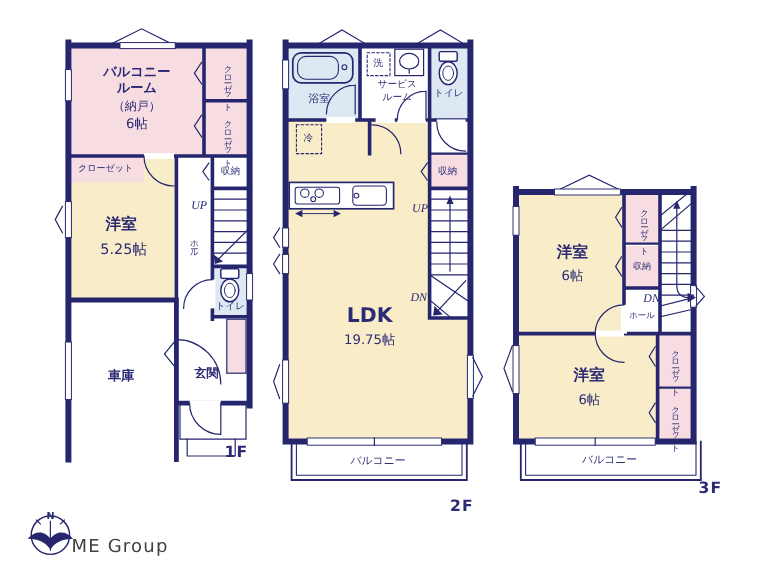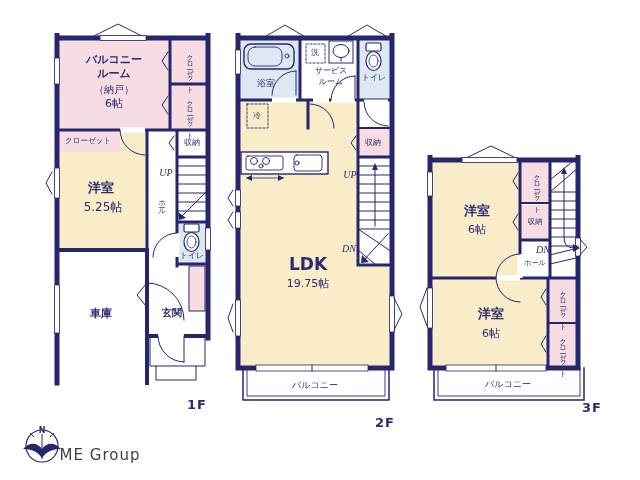--- a/index.html
+++ b/index.html
@@ -247,21 +247,21 @@
 <div class="lbl vt" style="left:189px;top:107px;">クローゼット</div>
 <div class="lbl fs75" style="left:88px;top:141px;">クローゼット</div>
 <div class="lbl fs8" style="left:192px;top:143px;">収納</div>
 <div class="lbl updn" style="left:166px;top:172px;">UP</div>
 <div class="lbl vt" style="left:161px;top:203px;">ホール</div>
 <div class="lbl fs8" style="left:192px;top:256px;">トイレ</div>
 <div class="lbl fs13 room" style="left:101px;top:188px;">洋室</div>
 <div class="lbl fs12" style="left:103px;top:208px;">5.25帖</div>
 <div class="lbl fs11 room" style="left:101px;top:314px;">車庫</div>
 <div class="lbl fs10 room" style="left:172px;top:312px;">玄関</div>
-<div class="lbl floor-tag" style="left:197px;top:405px;text-align:right;">1F</div>
+<div class="lbl floor-tag" style="left:197px;top:378px;text-align:right;">1F</div>
 
 <div class="lbl fs9" style="left:266px;top:84px;">浴室</div>
 <div class="lbl fs8" style="left:315px;top:53px;">洗</div>
 <div class="lbl fs8" style="left:331px;top:71px;">サービス</div>
 <div class="lbl fs8" style="left:331px;top:82px;">ルーム</div>
 <div class="lbl fs8" style="left:374px;top:78px;">トイレ</div>
 <div class="lbl fs8" style="left:257px;top:116px;">冷</div>
 <div class="lbl fs8" style="left:373px;top:143px;">収納</div>
 <div class="lbl updn" style="left:350px;top:174px;">UP</div>
 <div class="lbl updn" style="left:349px;top:248px;">DN</div>

